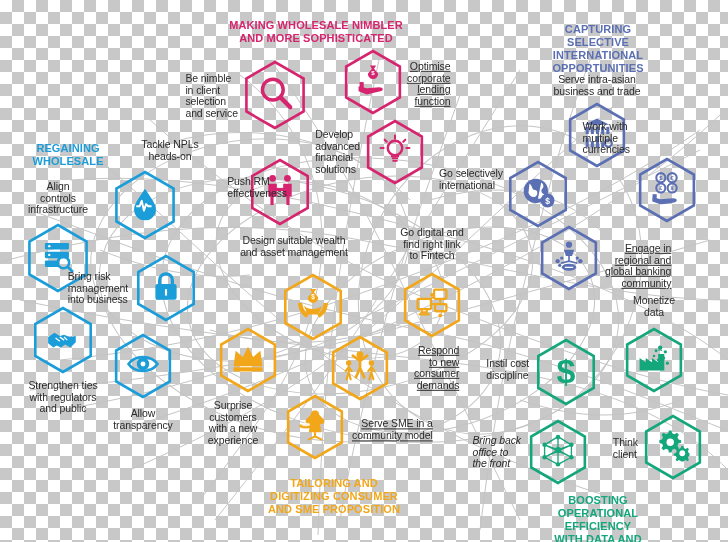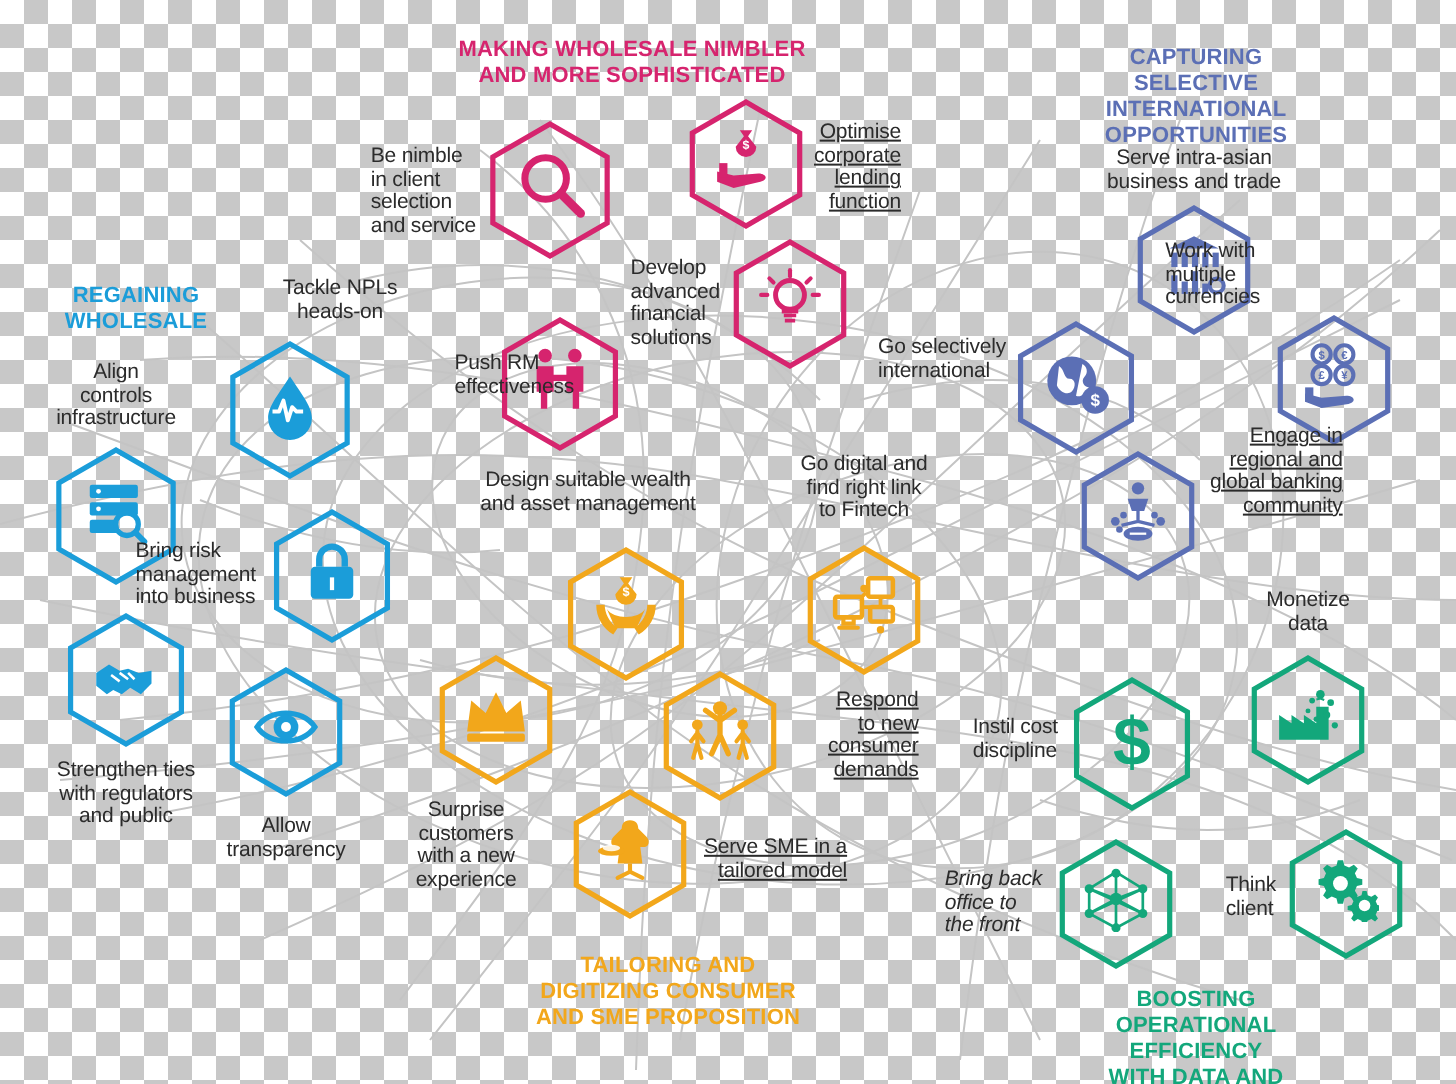--- a/index.html
+++ b/index.html
@@ -323,21 +323,21 @@
        <path d="M16 16 v5 M16 21 l-8 2 M16 21 l8 2" stroke="#5b6fb5" stroke-width="1.6"></path>
        <circle cx="5" cy="21" r="2.1" fill="#5b6fb5"></circle>
             <circle cx="9" cy="18" r="1.6" fill="#5b6fb5"></circle>
        <circle cx="7" cy="25" r="1.6" fill="#5b6fb5"></circle>
        <circle cx="27" cy="21" r="2.1" fill="#5b6fb5"></circle>
             <circle cx="24" cy="18" r="1.6" fill="#5b6fb5"></circle>
        <ellipse cx="16" cy="27" rx="7" ry="3.4" fill="#5b6fb5"></ellipse>
        <path d="M12 27 h8" stroke="#fff" stroke-width="1.1"></path>
           </svg></div>
       </div>
-      <div class="label lbl-right" style="left: 605px; top: 236px;">Engage in
+      <div class="label lbl-right" style="left: 605px; top: 266px;">Engage in
 regional and
 global banking
 community</div>
       <div class="hexwrap" style="left: 313px; top: 307px;">
         <div class="hex">
        <svg width="72" height="72" viewBox="-36 -36 72 72">
          <polygon points="32.00,0.00 16.00,27.71 -16.00,27.71 -32.00,0.00 -16.00,-27.71 16.00,-27.71" fill="none" stroke="#f2a71b" stroke-width="2.6" transform="rotate(90)"></polygon>
        </svg>
      </div>
      <div style="position:absolute;left:50%;top:50%;transform:translate(-50%,-50%);"><svg width="34" height="34" viewBox="0 0 32 32" aria-hidden="true">
@@ -393,21 +393,21 @@
      <div style="position:absolute;left:50%;top:50%;transform:translate(-50%,-50%);"><svg width="33" height="33" viewBox="0 0 32 32" aria-hidden="true">
             <path d="M16 2 c-3 0 -4 2 -4 4 l-4 4 c-2 2 -1 5 1 5 h14 c2 0 3-3 1-5 l-4-4 c0-2-1-4-4-4z" fill="#f2a71b"></path>
        <path d="M11 15 h10 l1 8 h-12z" fill="#f2a71b"></path>
        <rect x="15" y="23" width="2" height="5" fill="#f2a71b"></rect>
        <path d="M10 30 l6 -3 l6 3" stroke="#f2a71b" stroke-width="2" fill="none" stroke-linecap="round"></path>
        <ellipse cx="7" cy="17" rx="6.5" ry="2.3" fill="#f2a71b"></ellipse>
        <ellipse cx="7" cy="15.5" rx="4.2" ry="1.6" fill="#fff" opacity="0.85"></ellipse>
           </svg></div>
       </div>
       <div class="label lbl-right" style="left: 352px; top: 430px;">Serve SME in a
-tailored model</div>
+community model</div>
       <div class="hexwrap" style="left: 432px; top: 305px;">
         <div class="hex">
        <svg width="70" height="70" viewBox="-35 -35 70 70">
          <polygon points="31.00,0.00 15.50,26.85 -15.50,26.85 -31.00,0.00 -15.50,-26.85 15.50,-26.85" fill="none" stroke="#f2a71b" stroke-width="2.6" transform="rotate(90)"></polygon>
        </svg>
      </div>
      <div style="position:absolute;left:50%;top:50%;transform:translate(-50%,-50%);"><svg width="33" height="33" viewBox="0 0 32 32" aria-hidden="true">
             <rect x="2" y="12" width="13" height="10" rx="1" fill="none" stroke="#f2a71b" stroke-width="2.2"></rect>
        <path d="M6 22 v3 h5 v-3" fill="none" stroke="#f2a71b" stroke-width="2"></path>
        <path d="M4 27 h9" stroke="#f2a71b" stroke-width="2" stroke-linecap="round"></path>

